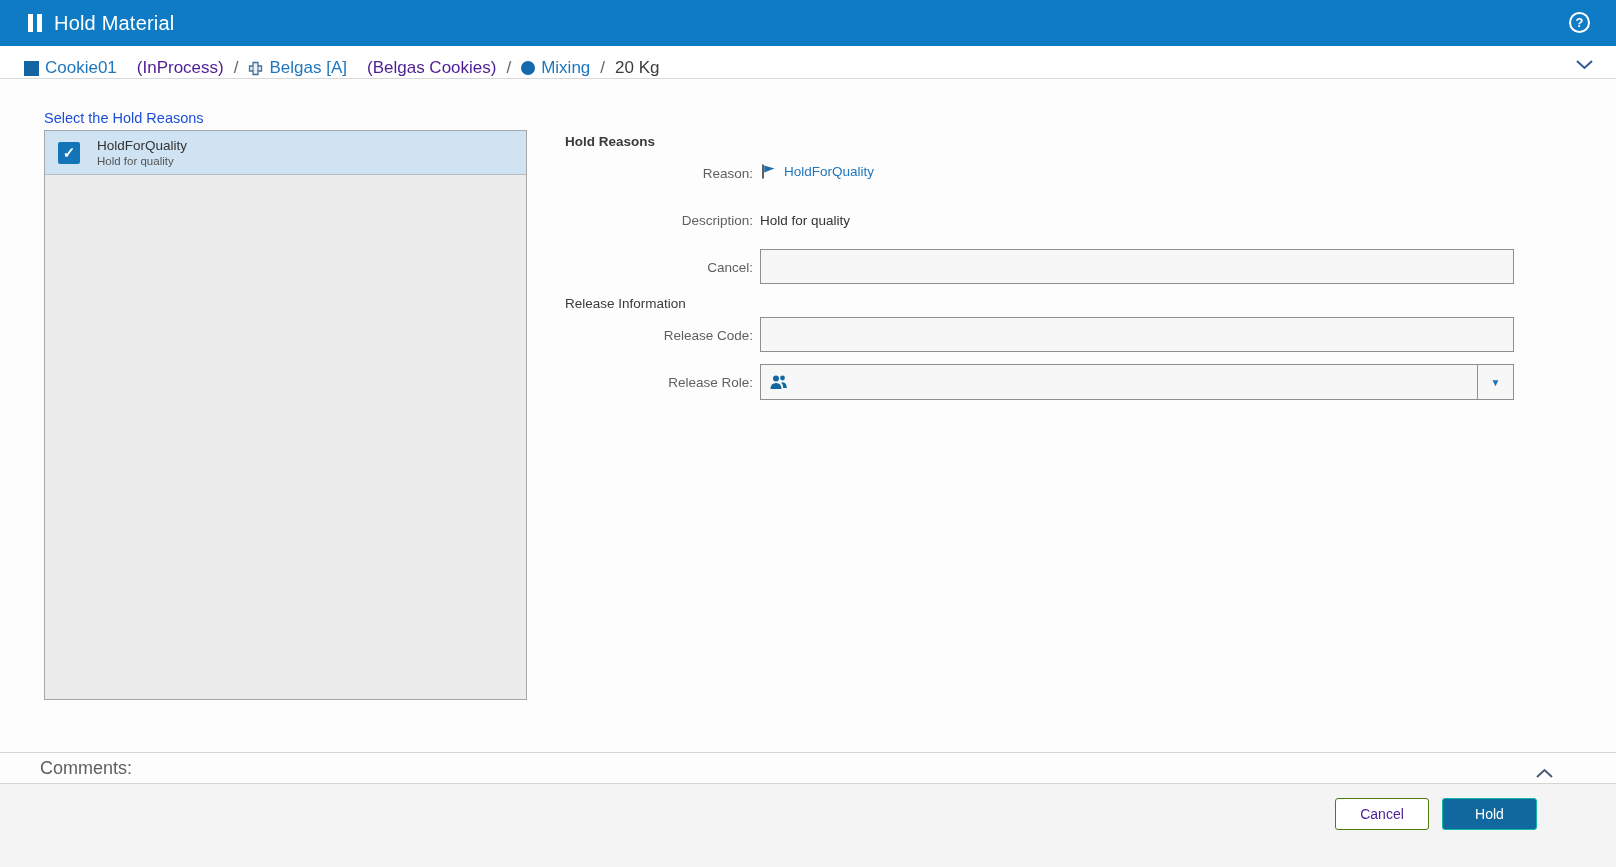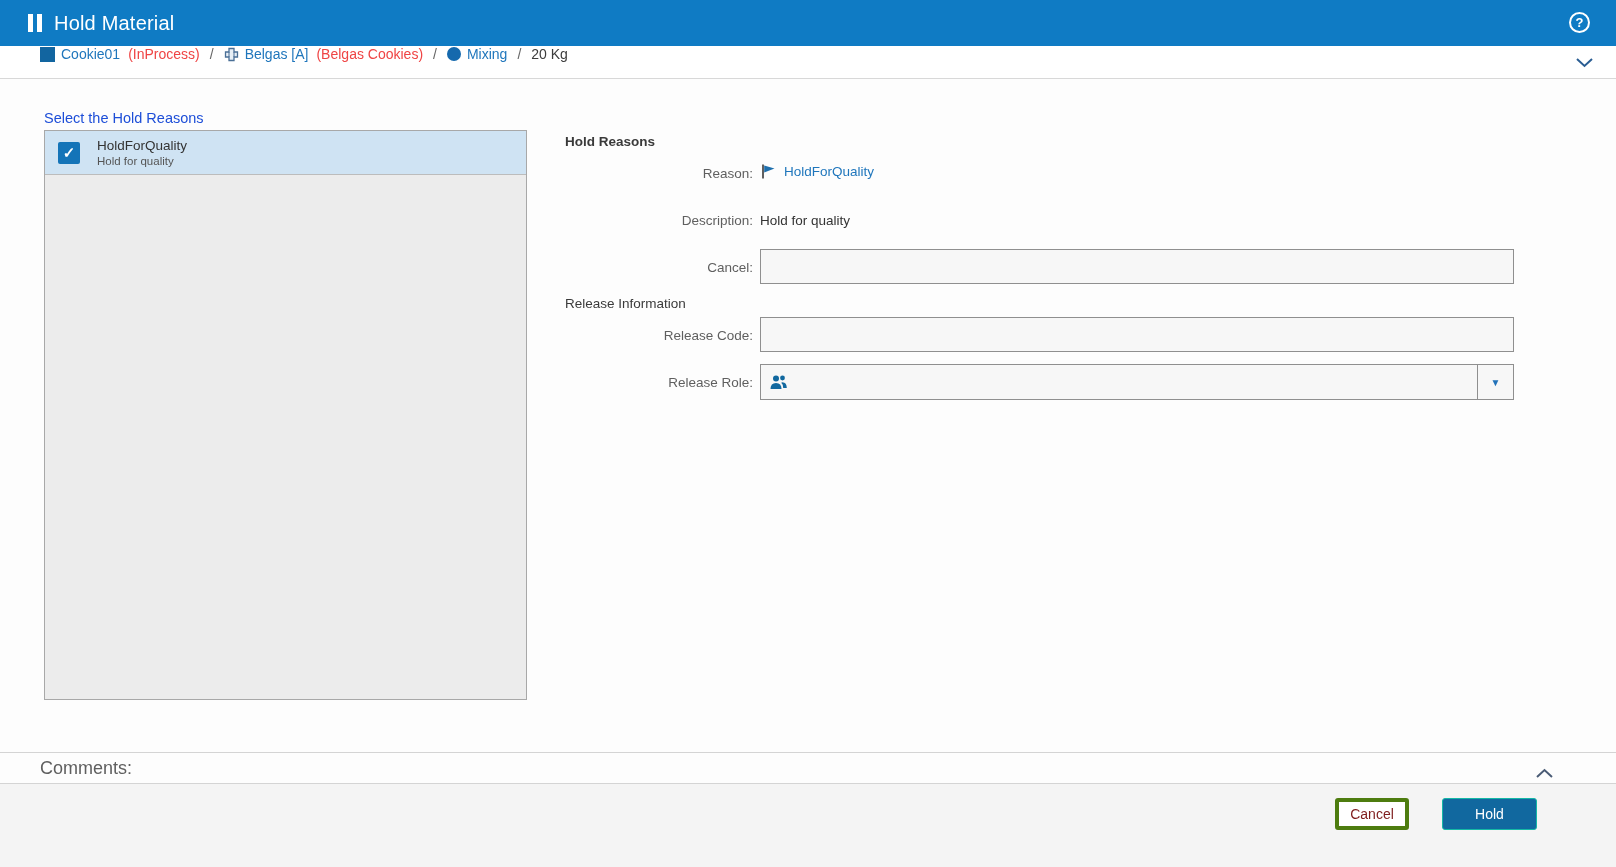--- a/index.html
+++ b/index.html
@@ -22,26 +22,26 @@
   .help-btn {
     position: absolute; right: 26px; top: 12px;
     width: 21px; height: 21px; border: 2px solid #fff; border-radius: 50%;
     display: flex; align-items: center; justify-content: center;
     font-size: 13px; font-weight: bold; color: #fff; cursor: pointer;
   }
   
   .breadcrumb-bar {
     position: absolute; left: 0; top: 46px; width: 1616px; height: 33px;
     background: #fff; border-bottom: 1px solid #d8d8d8;
-    display: flex; align-items: flex-start; padding-left: 40px;
-    font-size: 14px; color: #444;
+    display: flex; align-items: flex-end; padding-left: 24px;
+    font-size: 17px; color: #444;
   }
   .crumb { display: inline-flex; align-items: center; gap: 6px; }
   .crumb-link { color: #1f76bc; cursor: pointer; }
-  .crumb-suffix { color: #ef4444; margin-left: 2px; }
+  .crumb-suffix { color: #4c1d95; margin-left: 14px; }
   .crumb-sep { color: #666; margin: 0 10px; }
   .sq-icon { width: 15px; height: 15px; background: #1265a0; display: inline-block; }
   .circle-icon { width: 14px; height: 14px; background: #1569ad; border-radius: 50%; display: inline-block; }
   .crumb-qty { color: #3c3c3c; }
   .collapse-chevron { position: absolute; right: 22px; top: 9px; cursor: pointer; }
   
   .left-title { position: absolute; left: 44px; top: 110px; font-size: 14.5px; color: #1d4ed8; }
   .reason-list {
     position: absolute; left: 44px; top: 130px; width: 483px; height: 570px;
     background: #ececec; border: 1px solid #a8a8a8; overflow: hidden;
@@ -92,21 +92,21 @@
   
   .footer {
     position: absolute; left: 0; top: 784px; width: 1616px; height: 83px;
     background: #f4f4f4;
   }
   .btn {
     position: absolute; top: 14px; height: 32px; border-radius: 3px;
     font-size: 14px; display: flex; align-items: center; justify-content: center;
     cursor: pointer; font-family: "Liberation Sans", sans-serif;
   }
-  .btn-cancel { left: 1335px; width: 74px; background: #fff; border: 4px solid #4d7c0f; color: #7f1d1d; }
+  .btn-cancel { left: 1335px; width: 94px; background: #fff; border: 1px solid #4d7c0f; color: #4c1d95; }
   .btn-hold { left: 1442px; width: 95px; background: #11689f; border: 1px solid #14b8a6; color: #fff; }
 </style>
 </head>
 <body>
 
 <div class="app-header">
   <span class="pause-icon">
       <i></i>
       <i></i>
     </span>

